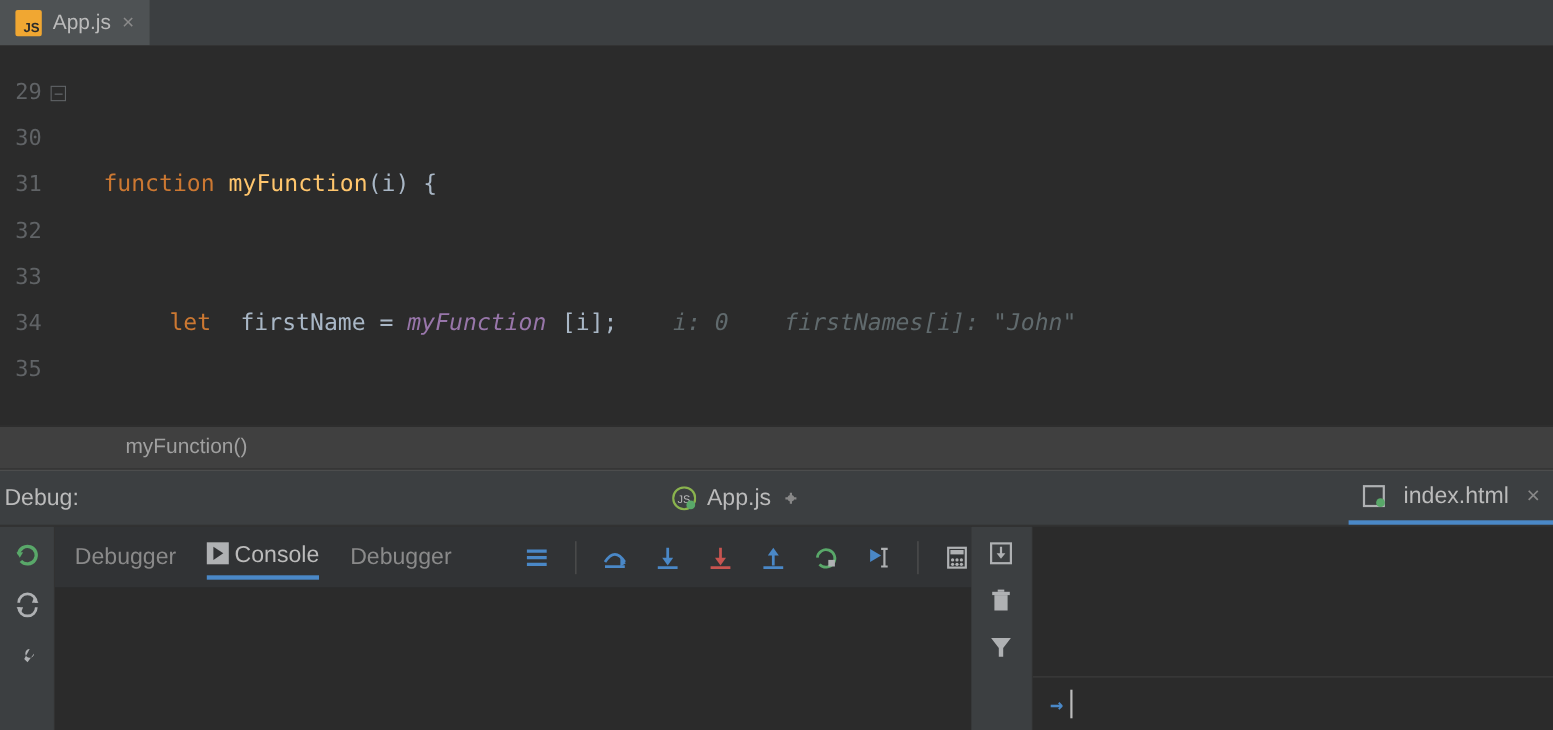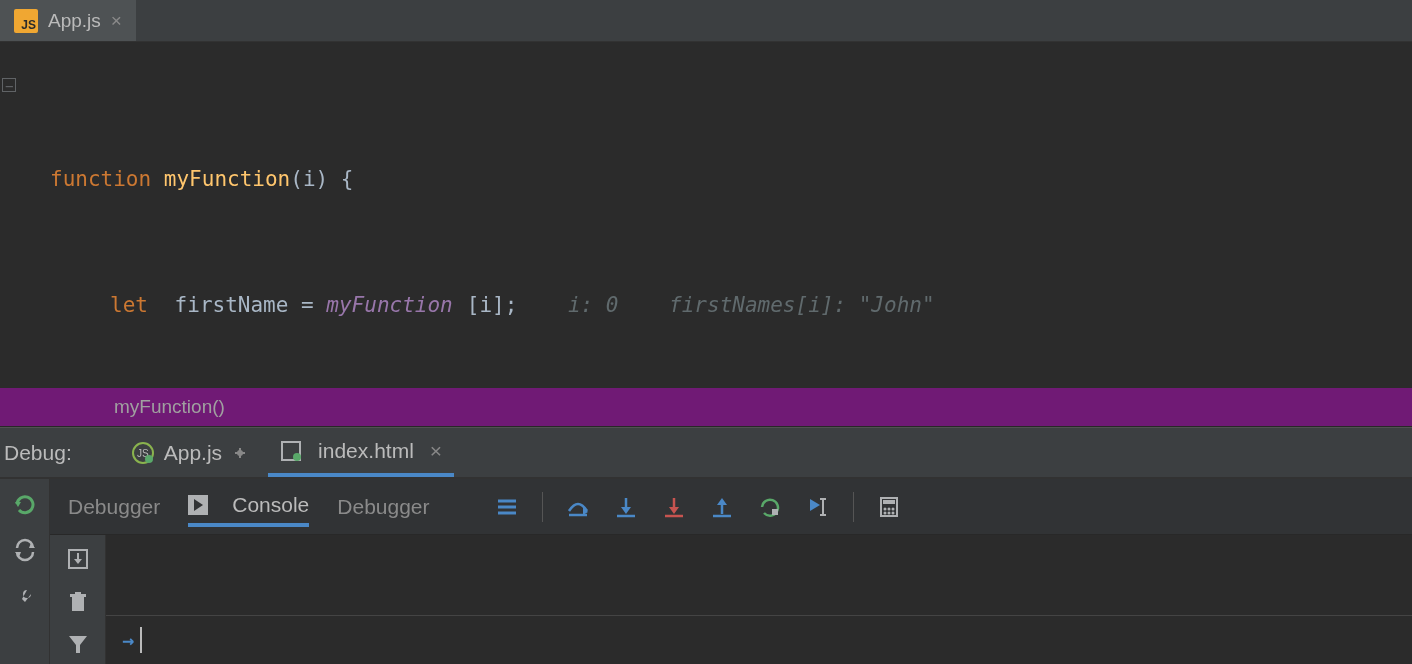--- a/index.html
+++ b/index.html
@@ -76,60 +76,61 @@
   .fold-glyph::after {
     content: "−";
     position: absolute;
     left: 2px;
     top: -14px;
     font-size: 14px;
     color: #606366;
   }
   .code-area {
     flex: 1;
-    padding-top: 32px;
+    padding-top: 20px;
     font-size: 21px;
     line-height: 42px;
     white-space: pre;
     overflow: hidden;
   }
   .code-line {
     padding-left: 30px;
     height: 42px;
     position: relative;
   }
   .code-line .indent1 { padding-left: 60px; display: inline-block; }
   .kw { color: #cc7832; }
   .fn { color: #ffc66d; }
   .ident { color: #a9b7c6; margin-left: 14px; }
   .purple { color: #9876aa; font-style: italic; }
   .paren { color: #a9b7c6; }
   .hint { color: #606a6d; font-style: italic; }
   .breadcrumb-bar {
     height: 40px;
-    background: #701a75;
+    background: #404040;
     display: flex;
     align-items: center;
     padding-left: 114px;
     color: #a0a0a0;
     font-family: -apple-system, "Segoe UI", sans-serif;
     font-size: 19px;
     border-top: 1px solid #2b2b2b;
     border-bottom: 1px solid #282828;
   }
   .debug-header {
     height: 52px;
     background: #3c3f41;
     display: flex;
     align-items: center;
     padding-left: 4px;
     gap: 8px;
     border-top: 1px solid #515151;
     border-bottom: 2px solid #323232;
     font-family: -apple-system, "Segoe UI", sans-serif;
+    justify-content: space-between;
   }
   .debug-label {
     color: #bbbbbb;
     font-size: 21px;
     margin-right: 40px;
   }
   .debug-tab {
     display: flex;
     align-items: center;
     gap: 10px;
@@ -162,41 +163,41 @@
     width: 30px;
     height: 30px;
     display: flex;
     align-items: center;
     justify-content: center;
     color: #afb1b3;
   }
   .console-panel {
     flex: 1;
     display: flex;
-    flex-direction: column;
+    flex-direction: row;
     background: #2b2b2b;
   }
   .console-header {
     height: 56px;
     display: flex;
     align-items: center;
     gap: 28px;
     padding-left: 18px;
     background: #313335;
     border-bottom: 1px solid #282828;
     font-family: -apple-system, "Segoe UI", sans-serif;
     font-size: 21px;
   }
   .console-tab { color: #8a8a8a; padding: 6px 0; }
   .console-tab.active {
     color: #bbbbbb;
     border-bottom: 4px solid #4a88c7;
     display: flex;
-    align-items: center;
-    gap: 24px;
+    align-items: flex-start;
+    gap: 5px;
   }
   .play-sq {
     display: inline-flex;
     width: 20px;
     height: 20px;
     background: #afb1b3;
     align-items: center;
     justify-content: center;
   }
   .play-sq::after {
@@ -265,20 +266,29 @@
 
 <div class="top-tabs">
   <div class="top-tab">
     <span class="js-badge">JS</span>
     <span>App.js</span>
     <span class="close-x">×</span>
   </div>
 </div>
 
 <div class="editor">
+  <div class="gutter">
+    <div>29</div>
+    <div>30</div>
+    <div>31</div>
+    <div>32</div>
+    <div>33</div>
+    <div>34</div>
+    <div>35</div>
+  </div>
   <div class="fold-col">
     <div><span class="fold-glyph"></span></div>
   </div>
   <div class="code-area">
     <div class="code-line"><span class="kw">function</span><span> </span><span class="fn">myFunction</span><span class="paren">(i)</span><span> {</span></div>
     <div class="code-line"><span class="indent1"></span><span class="kw">let</span><span> </span><span class="ident">firstName = </span><span class="purple">myFunction</span><span class="ident">[i];</span><span>  </span><span class="hint">  i: 0    firstNames[i]: "John"</span></div>
     
     
     
     

